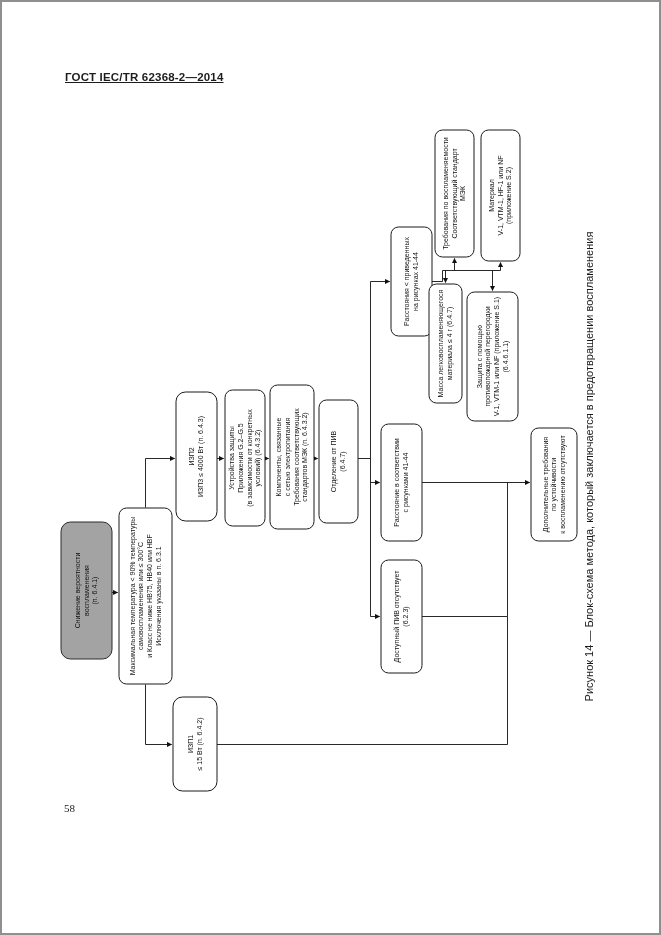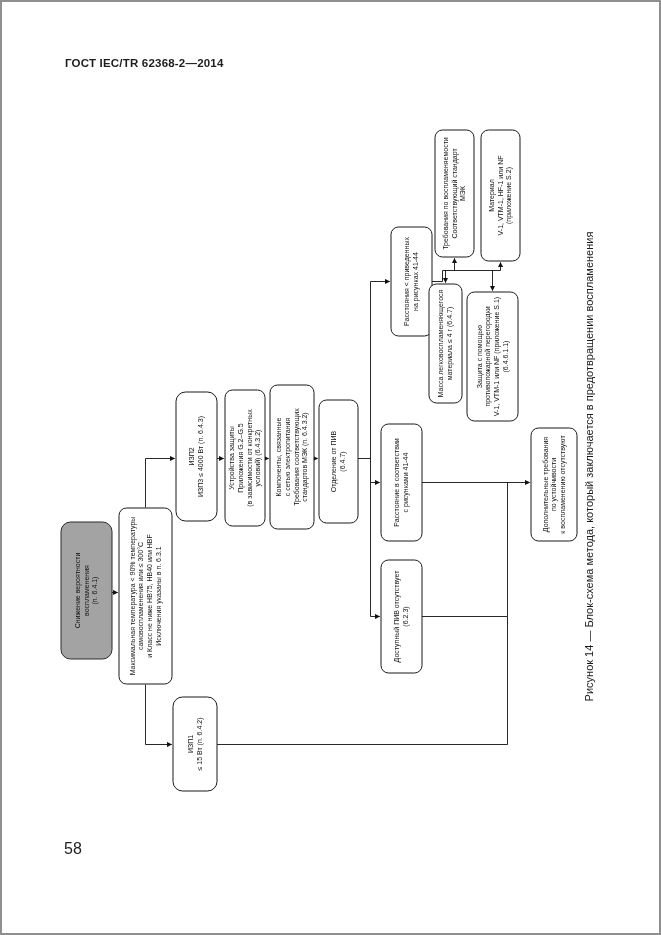--- a/index.html
+++ b/index.html
@@ -5,27 +5,28 @@
   html,body{margin:0;padding:0;background:#e8e8e8;}
   body{font-family:"Liberation Sans","DejaVu Sans",sans-serif;}
   .page{
     position:relative;
     width:657px;height:931px;
     background:#ffffff;
     border:2px solid #8f8f8f;
     overflow:hidden;
   }
   .doc-header{
-    position:absolute;left:63px;top:55px;
+    position:absolute;left:63px;top:69px;
     font-size:11.5px;font-weight:bold;color:#1d1d1d;letter-spacing:.2px;
     white-space:nowrap;
+    text-decoration:underline;
   }
   .page-number{
-    position:absolute;left:62px;top:838px;
-    font-size:16px;color:#222;
+    position:absolute;left:62px;top:800px;
+    font-size:11px;color:#222;font-family:Liberation Serif, serif;
   }
   
   .diagram{
     position:absolute;
     width:935px;height:620px;
     top:157px;left:-157px;
     transform:rotate(-90deg);
     transform-origin:467.5px 310px;
   }
   .diagram svg{position:absolute;left:0;top:0;}

